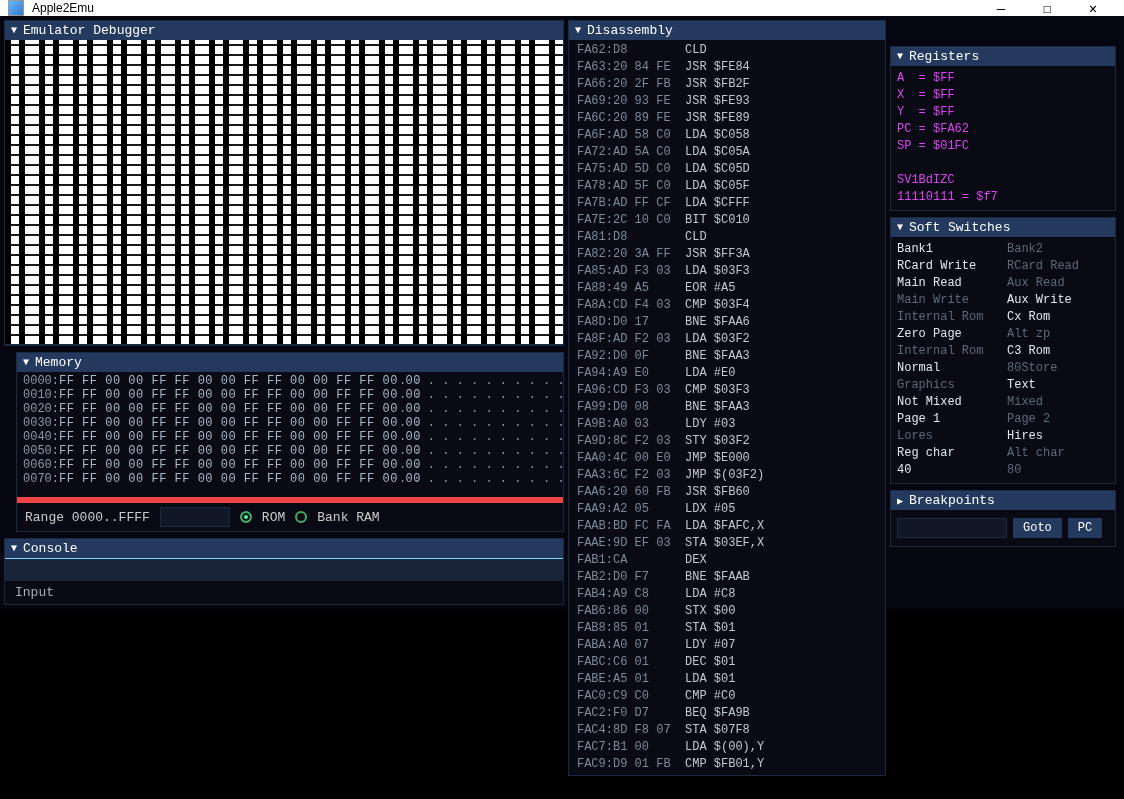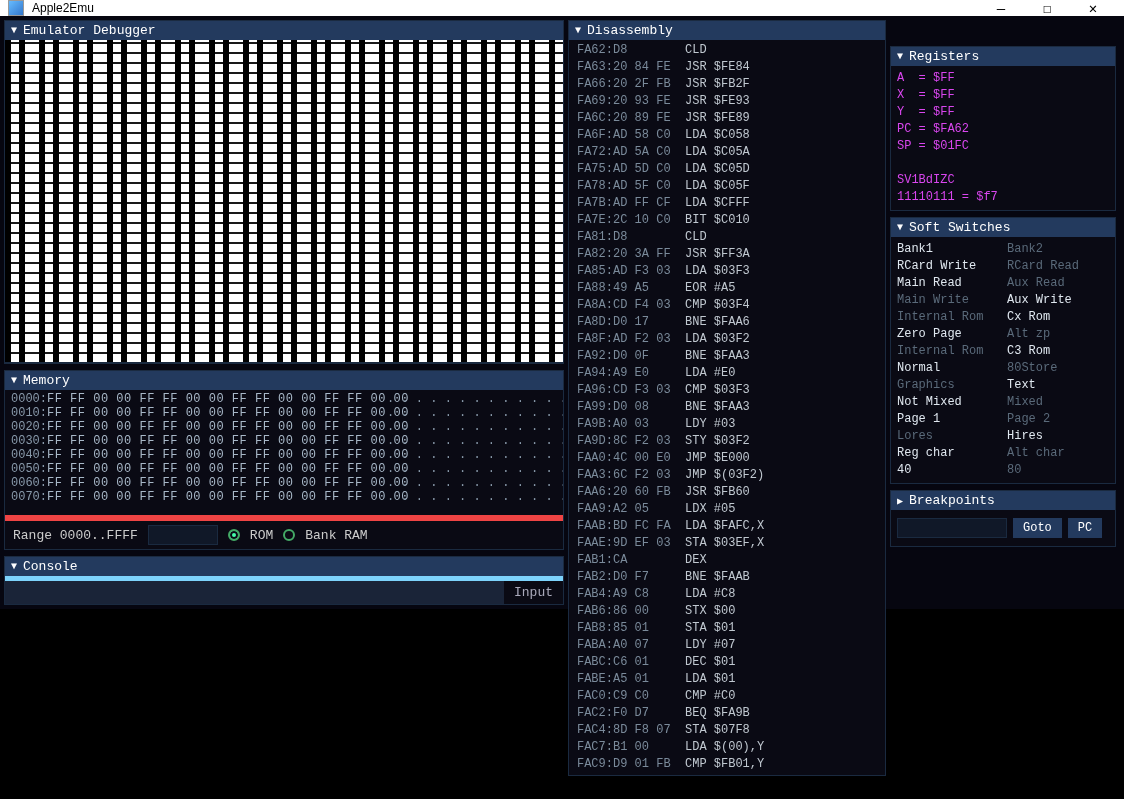--- a/index.html
+++ b/index.html
@@ -91,21 +91,21 @@
   .memory-ctrl { display:flex; align-items:center; gap:10px; padding:4px 8px; border-top:6px solid #ef4444;}
   input[type=text]{
     background:#101828; border:1px solid #1a2a40; color:#ccc;
     padding:2px 4px; font-family:inherit; font-size:12px;
   }
   .radio { width:12px; height:12px; border-radius:50%; border:2px solid #4a6; display:inline-block; vertical-align:middle;}
   .radio.on { background:#4fa; box-shadow: inset 0 0 0 2px #0a0a14; }
 
   
   .console-body { flex:1; }
-  .console-input-row { display:flex; border-top:5px solid #7dd3fc;}
+  .console-input-row { display:flex; border-top:1px solid #7dd3fc;flex-direction:column;}
   .console-input-row input { flex:1; border:none; background:#1a2438; padding:4px 6px;}
   .console-input-row label { padding:4px 10px; color:#aab;}
 
   
   .disasm-body { font-size:12px; line-height:17px; white-space:pre; color:#9ab; padding:2px 4px; overflow:hidden;}
   .disasm-row { display:flex;text-align:right; }
   .d-addr { width:112px; color:#7a8a9a; }
   .d-mnem { color:#c0c8d0; }
 
   
@@ -136,21 +136,21 @@
 
   <div class="col-left">
 
     <div class="panel" style="height:408px;">
       <div class="panel-hdr">
         <span>Emulator Debugger</span>
       </div>
       <div class="emu-screen" style="flex:1;"></div>
     </div>
 
-    <div class="panel" style="height:180px;">
+    <div class="panel" style="height:180px;margin-left:12px;">
       <div class="panel-hdr">
         <span>Memory</span>
       </div>
       <div class="memory-body" id="memory-rows"><div class="memory-row"><span class="addr">0000:</span><span class="hex">FF FF 00 00 FF FF 00 00 FF FF 00 00 FF FF 00 00</span><span class="ascii">. . . . . . . . . . . . . . . .</span></div><div class="memory-row"><span class="addr">0010:</span><span class="hex">FF FF 00 00 FF FF 00 00 FF FF 00 00 FF FF 00 00</span><span class="ascii">. . . . . . . . . . . . . . . .</span></div><div class="memory-row"><span class="addr">0020:</span><span class="hex">FF FF 00 00 FF FF 00 00 FF FF 00 00 FF FF 00 00</span><span class="ascii">. . . . . . . . . . . . . . . .</span></div><div class="memory-row"><span class="addr">0030:</span><span class="hex">FF FF 00 00 FF FF 00 00 FF FF 00 00 FF FF 00 00</span><span class="ascii">. . . . . . . . . . . . . . . .</span></div><div class="memory-row"><span class="addr">0040:</span><span class="hex">FF FF 00 00 FF FF 00 00 FF FF 00 00 FF FF 00 00</span><span class="ascii">. . . . . . . . . . . . . . . .</span></div><div class="memory-row"><span class="addr">0050:</span><span class="hex">FF FF 00 00 FF FF 00 00 FF FF 00 00 FF FF 00 00</span><span class="ascii">. . . . . . . . . . . . . . . .</span></div><div class="memory-row"><span class="addr">0060:</span><span class="hex">FF FF 00 00 FF FF 00 00 FF FF 00 00 FF FF 00 00</span><span class="ascii">. . . . . . . . . . . . . . . .</span></div><div class="memory-row"><span class="addr">0070:</span><span class="hex">FF FF 00 00 FF FF 00 00 FF FF 00 00 FF FF 00 00</span><span class="ascii">. . . . . . . . . . . . . . . .</span></div></div>
       <div class="memory-ctrl">
         <span>Range 0000..FFFF</span>
         <input type="text" style="width: 70px;">
         <span class="radio on"></span>
         <span>ROM</span>
         <span class="radio"></span>

